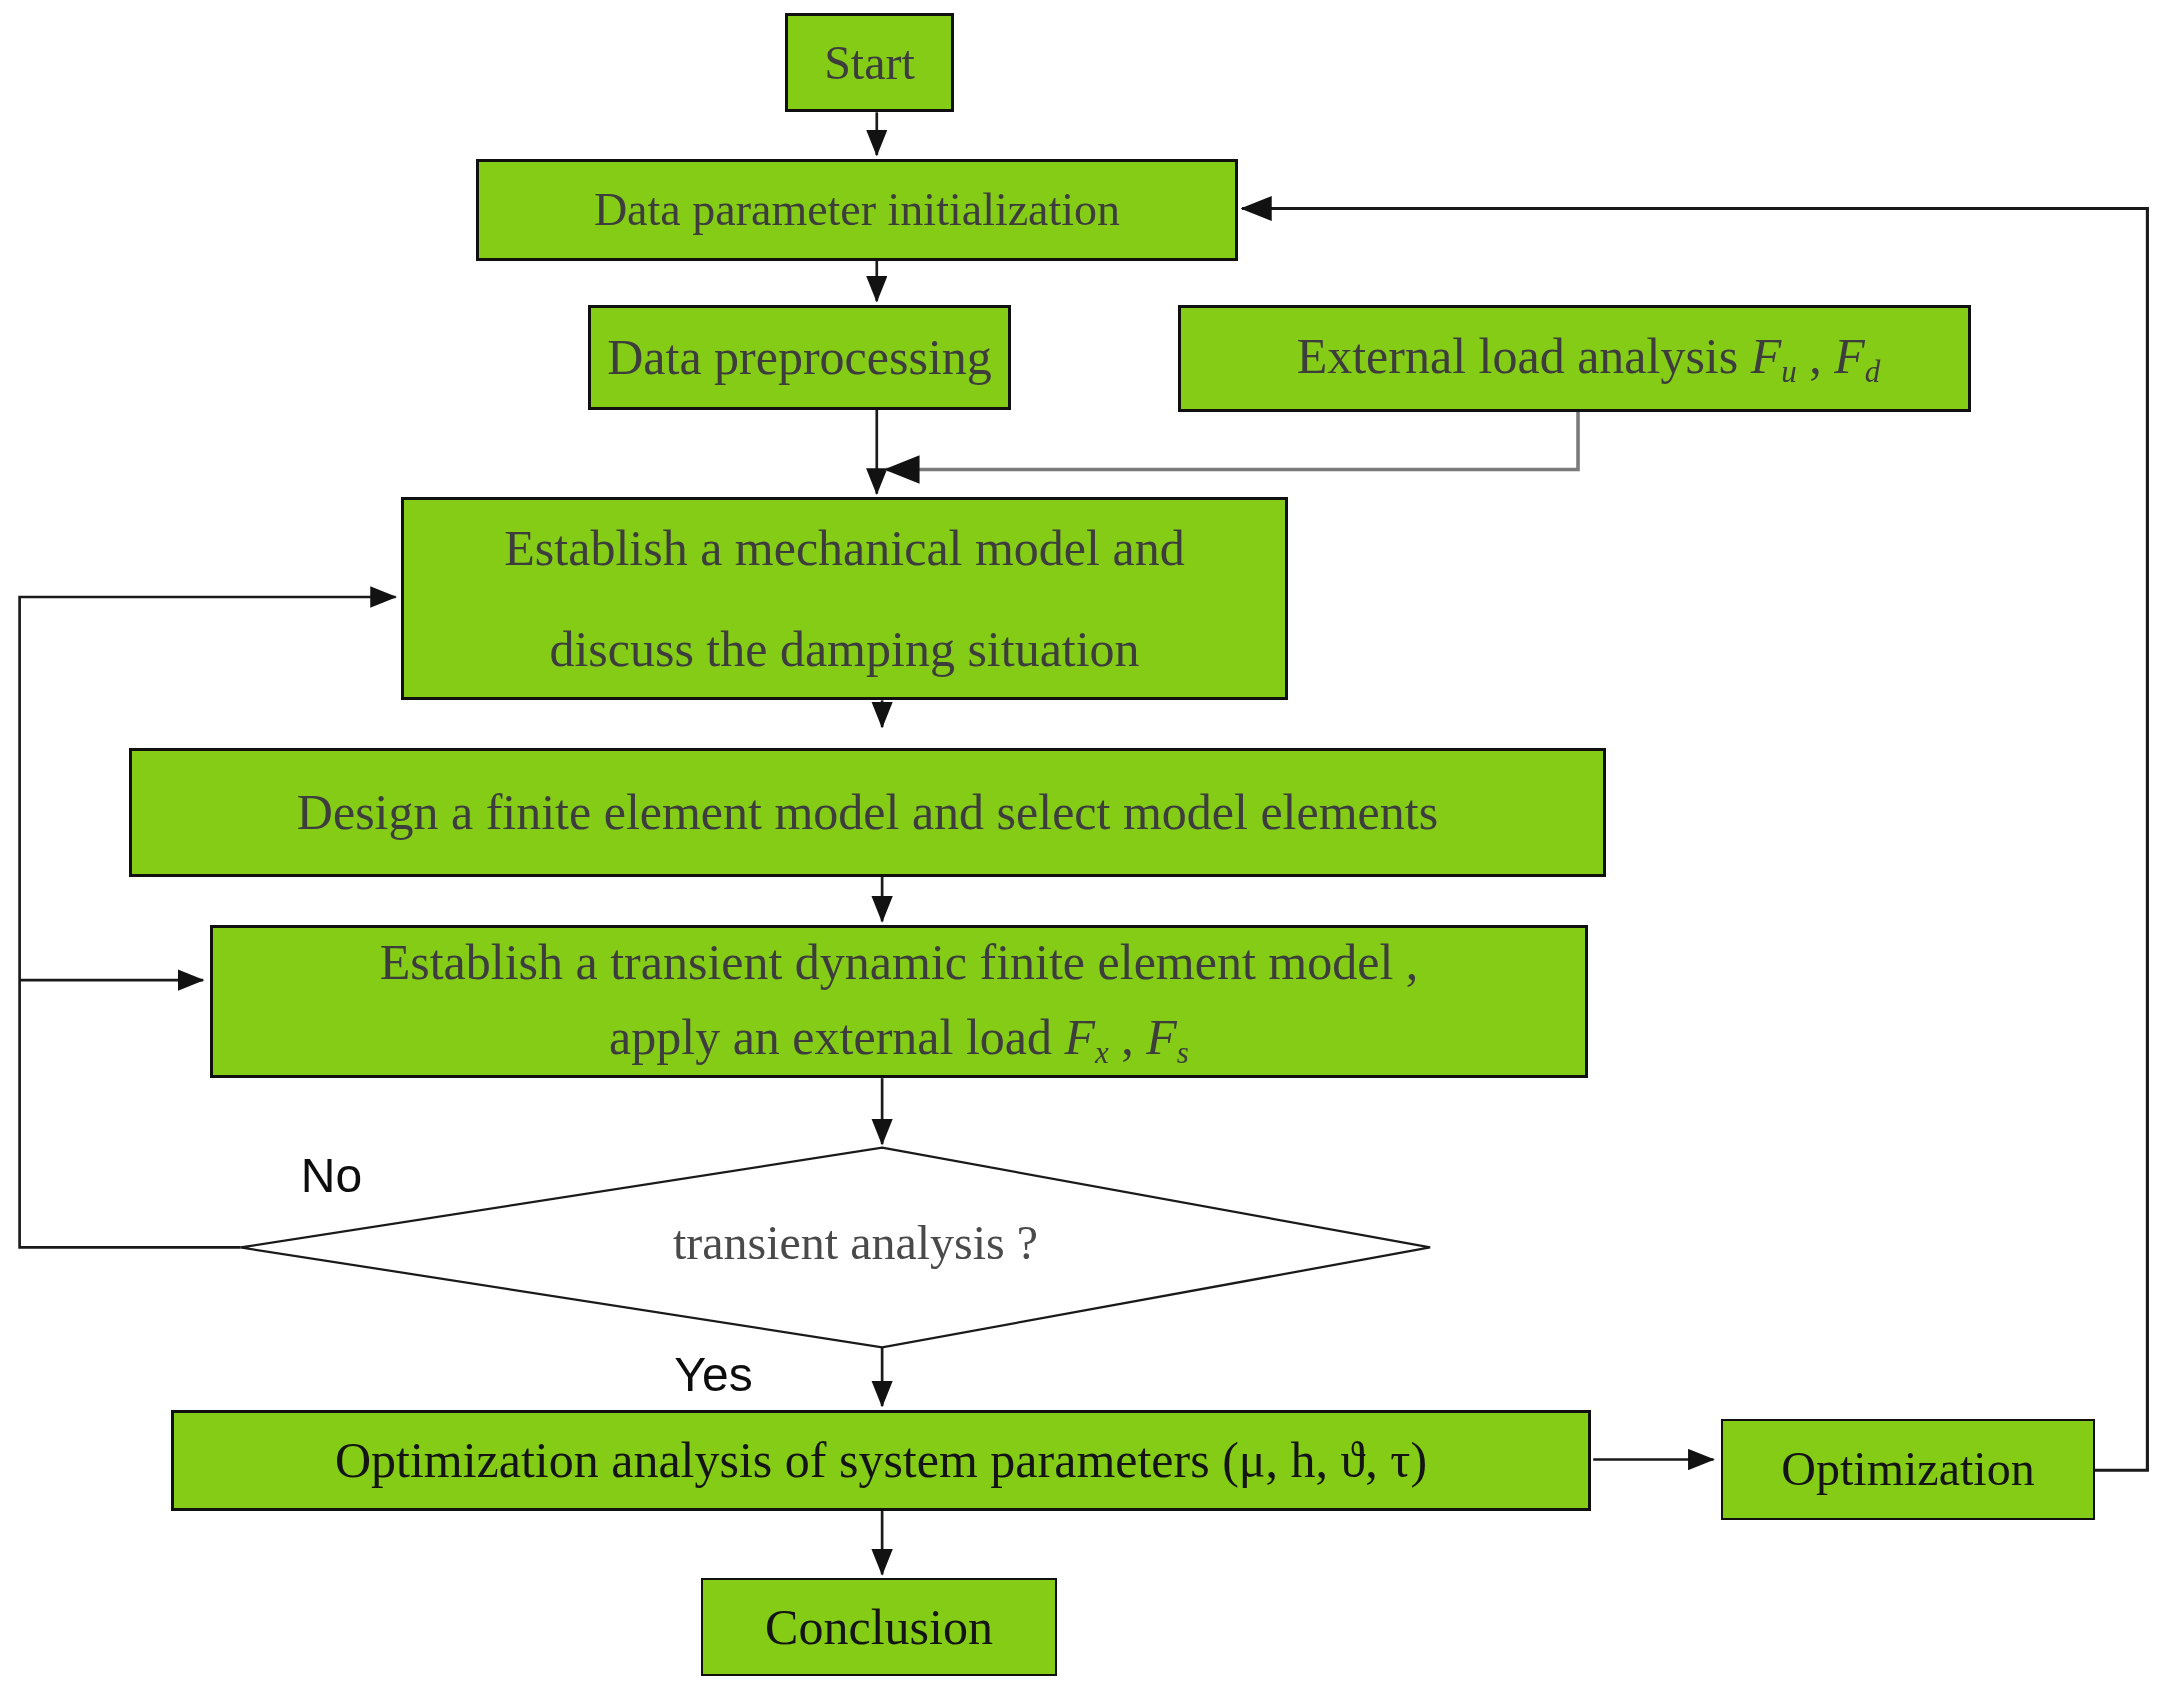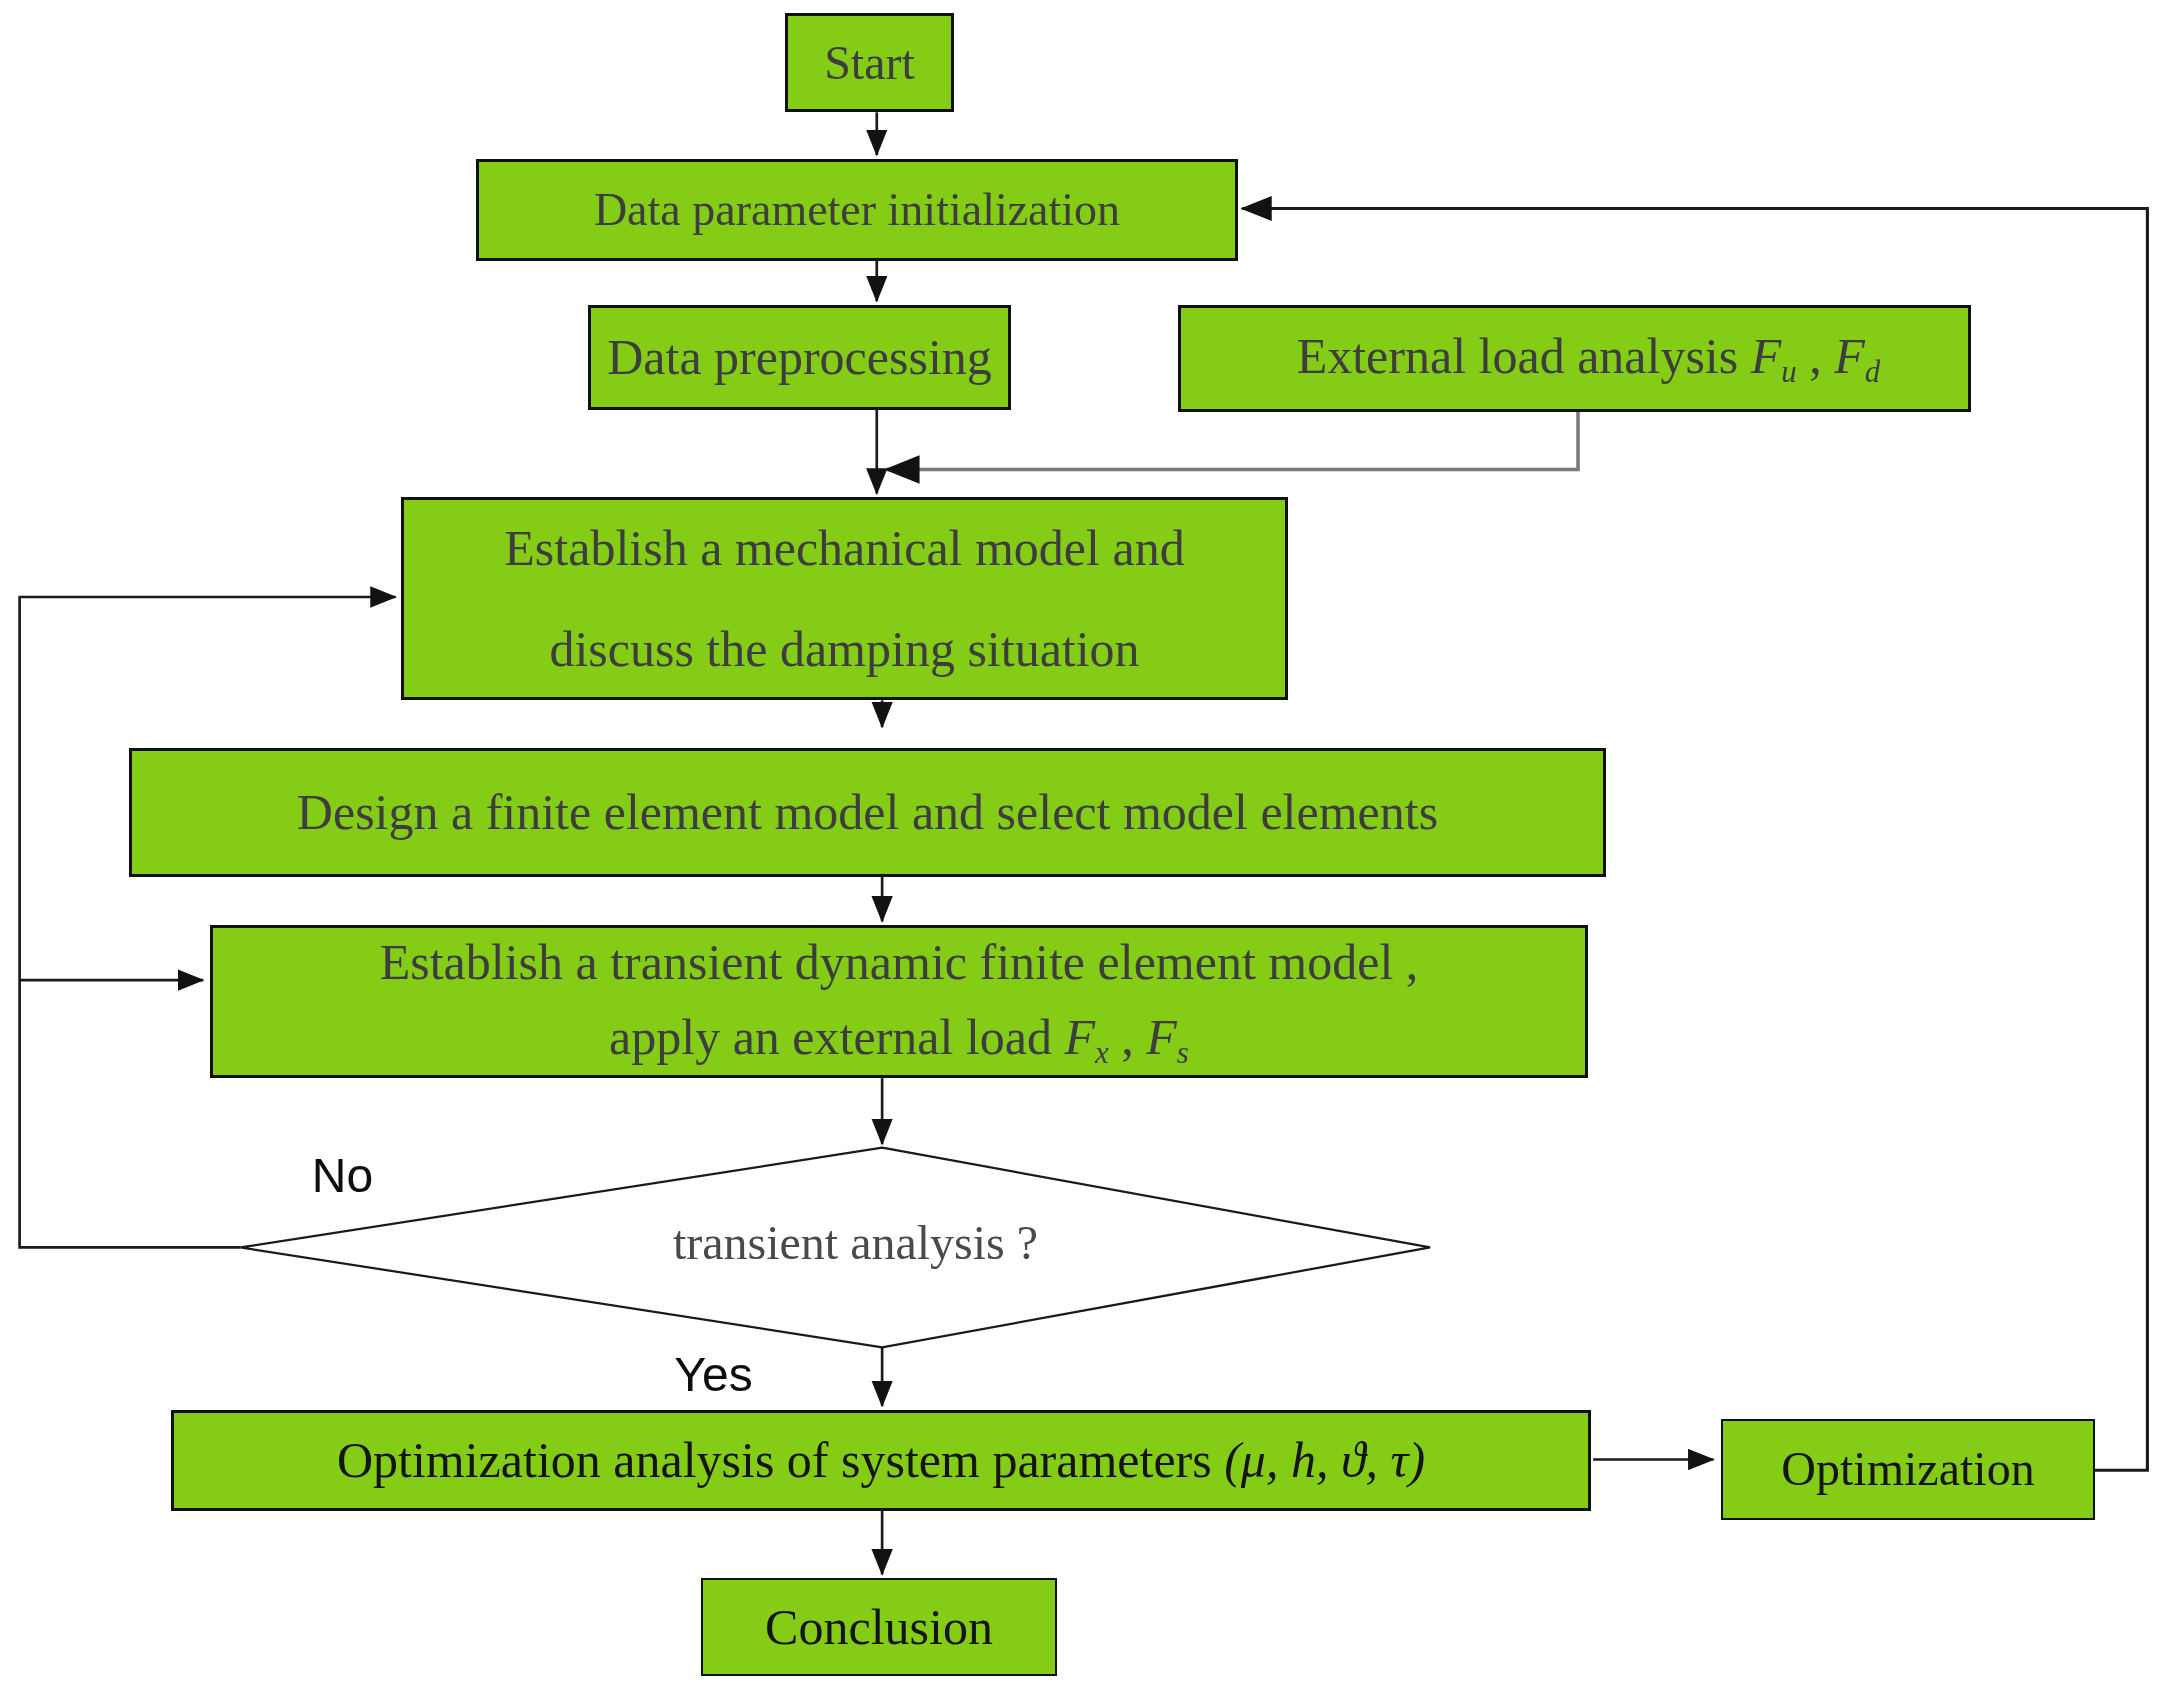--- a/index.html
+++ b/index.html
@@ -6,26 +6,26 @@
   .canvas{position:relative;width:2167px;height:1701px;background:#ffffff;
           font-family:"Liberation Serif", serif;overflow:hidden;}
   svg.edges{position:absolute;left:0;top:0;width:2167px;height:1701px;}
   .node{position:absolute;box-sizing:border-box;background:#84cc16;border:3.6px solid #101010;
         display:flex;flex-direction:column;align-items:center;justify-content:center;
         text-align:center;color:#3d3d3d;font-size:50px;line-height:1.22;}
   .node.dark{color:#141414;}
   .node.thin{border-width:2.7px;}
   .fvar{font-style:italic;}
   .fsub{font-style:italic;font-size:0.62em;vertical-align:-0.28em;}
-  .params{font-style:italic;}
+  .params{}
   .decision-text{position:absolute;left:499px;top:1215px;width:713px;text-align:center;
                  font-size:48px;color:#4a4a4a;}
   .edge-label{position:absolute;font-family:"Liberation Sans", sans-serif;color:#0d0d0d;
               font-size:48px;}
-  .label-no{left:267px;top:1148px;width:151px;text-align:center;}
+  .label-no{left:256px;top:1148px;width:151px;text-align:center;}
   .label-yes{left:629px;top:1347px;width:169px;text-align:center;}
 </style>
 </head>
 <body>
 
 <div class="canvas">
 
   <svg class="edges" viewBox="0 0 2432 1909" xmlns="http://www.w3.org/2000/svg">
     <defs>
       <marker id="ah" viewBox="0 0 10 8" refX="9.5" refY="4" orient="auto" markerUnits="strokeWidth" markerWidth="10" markerHeight="8">

